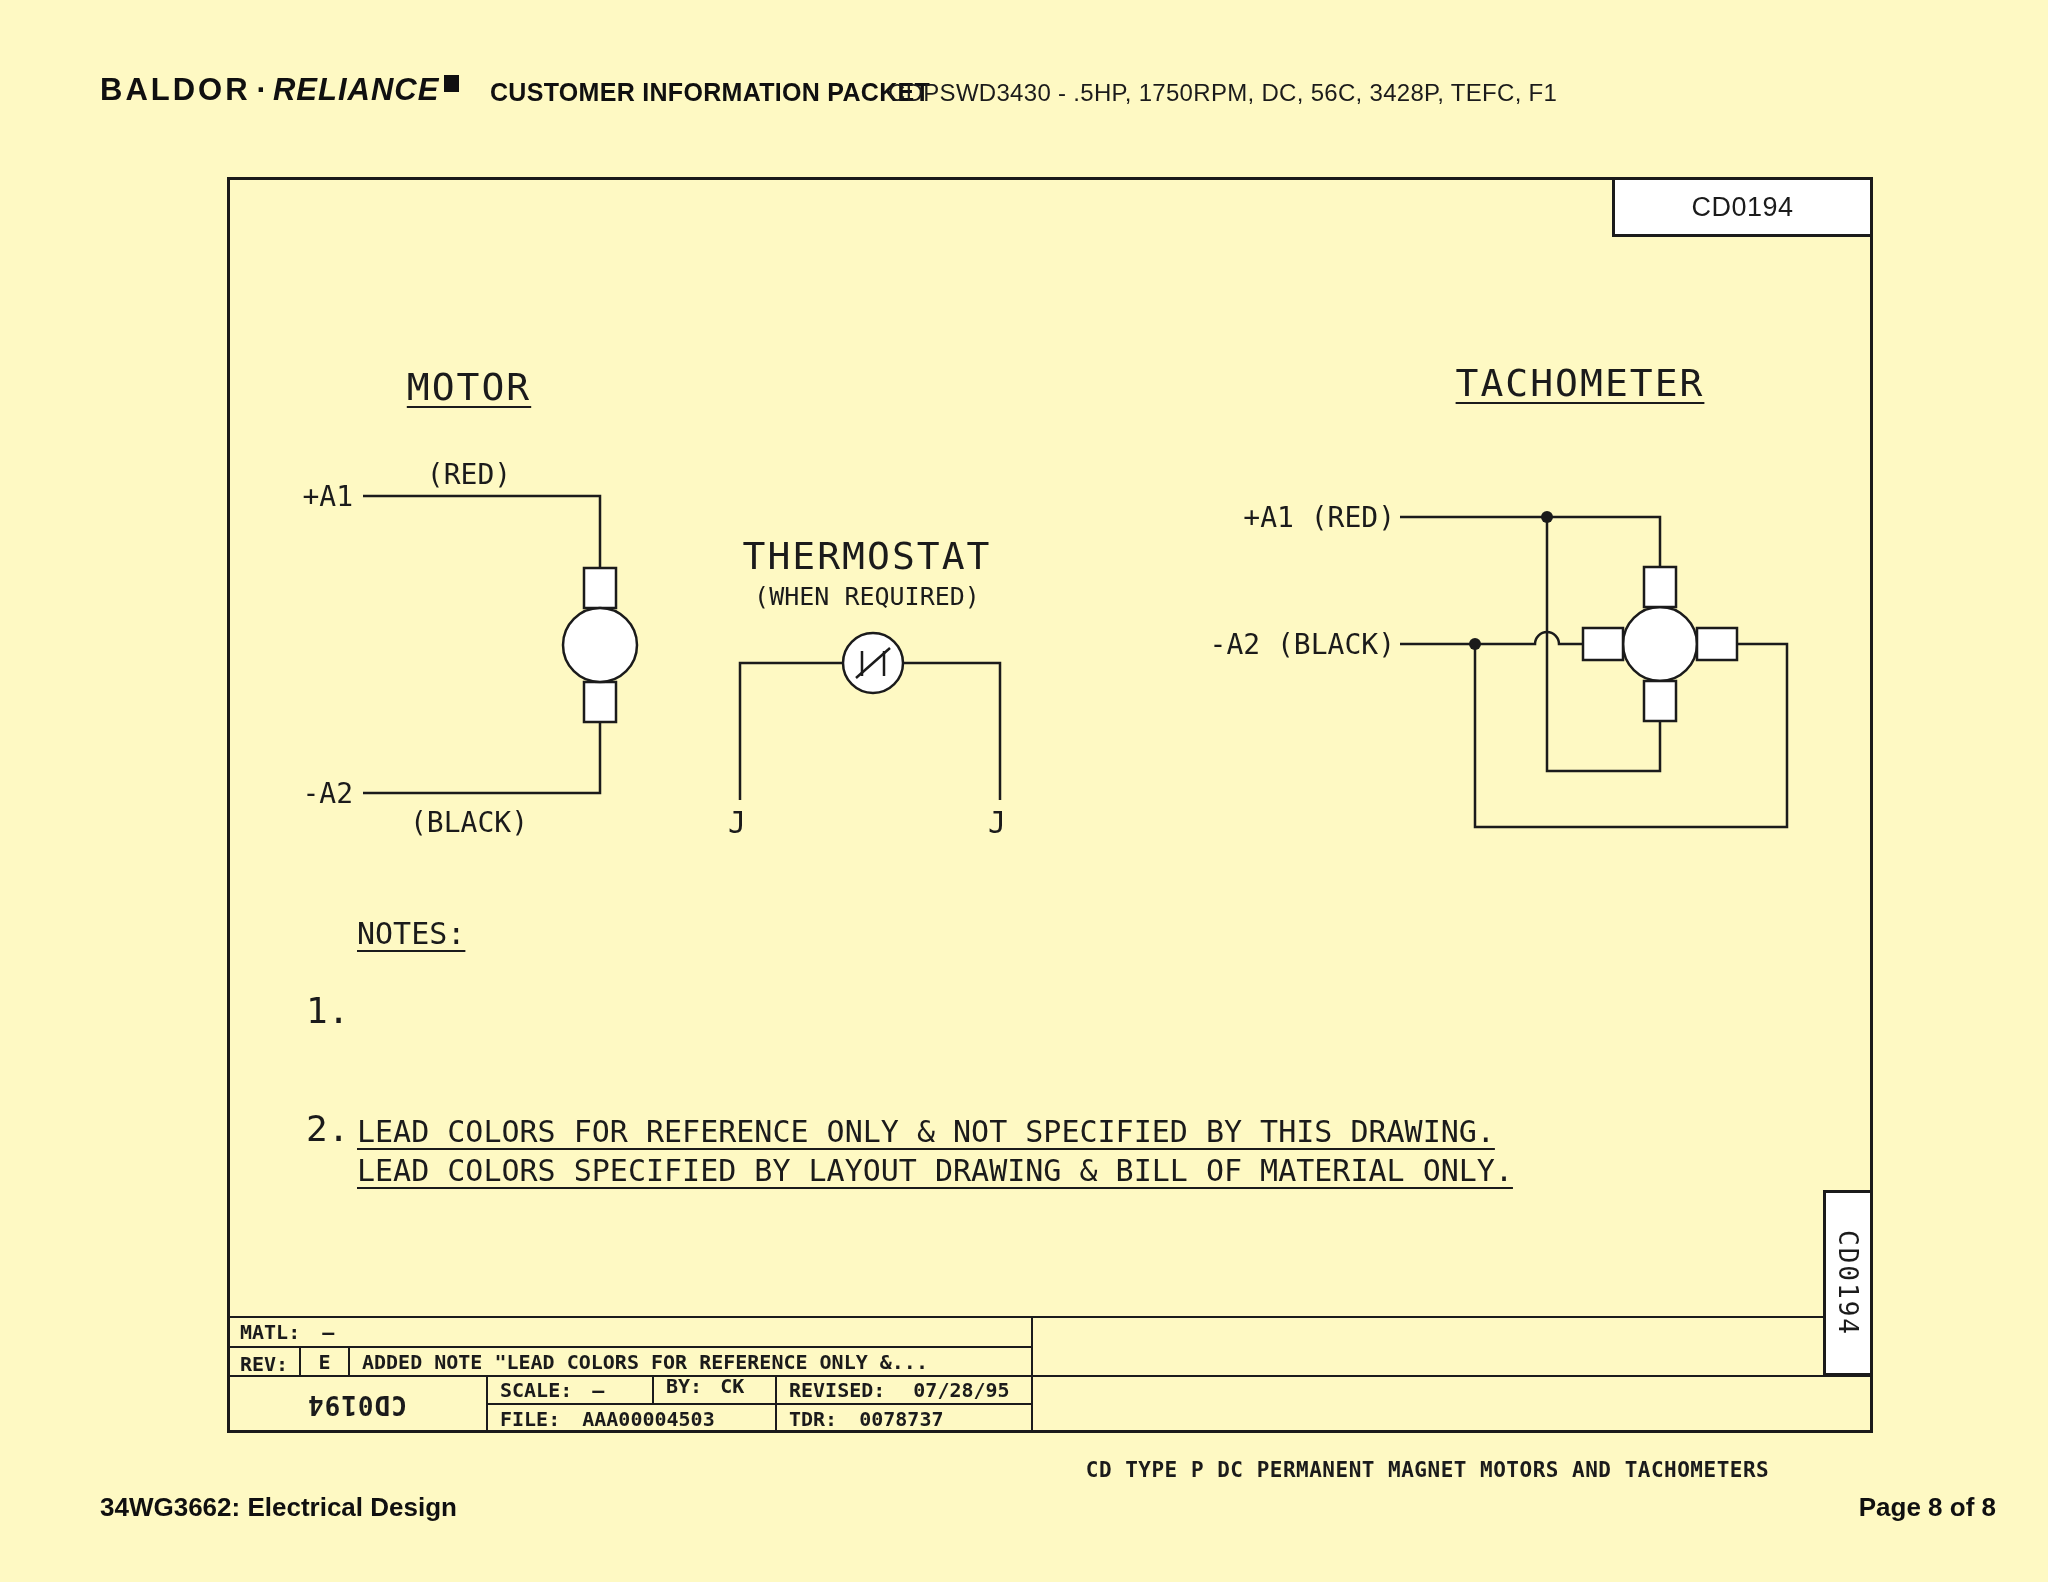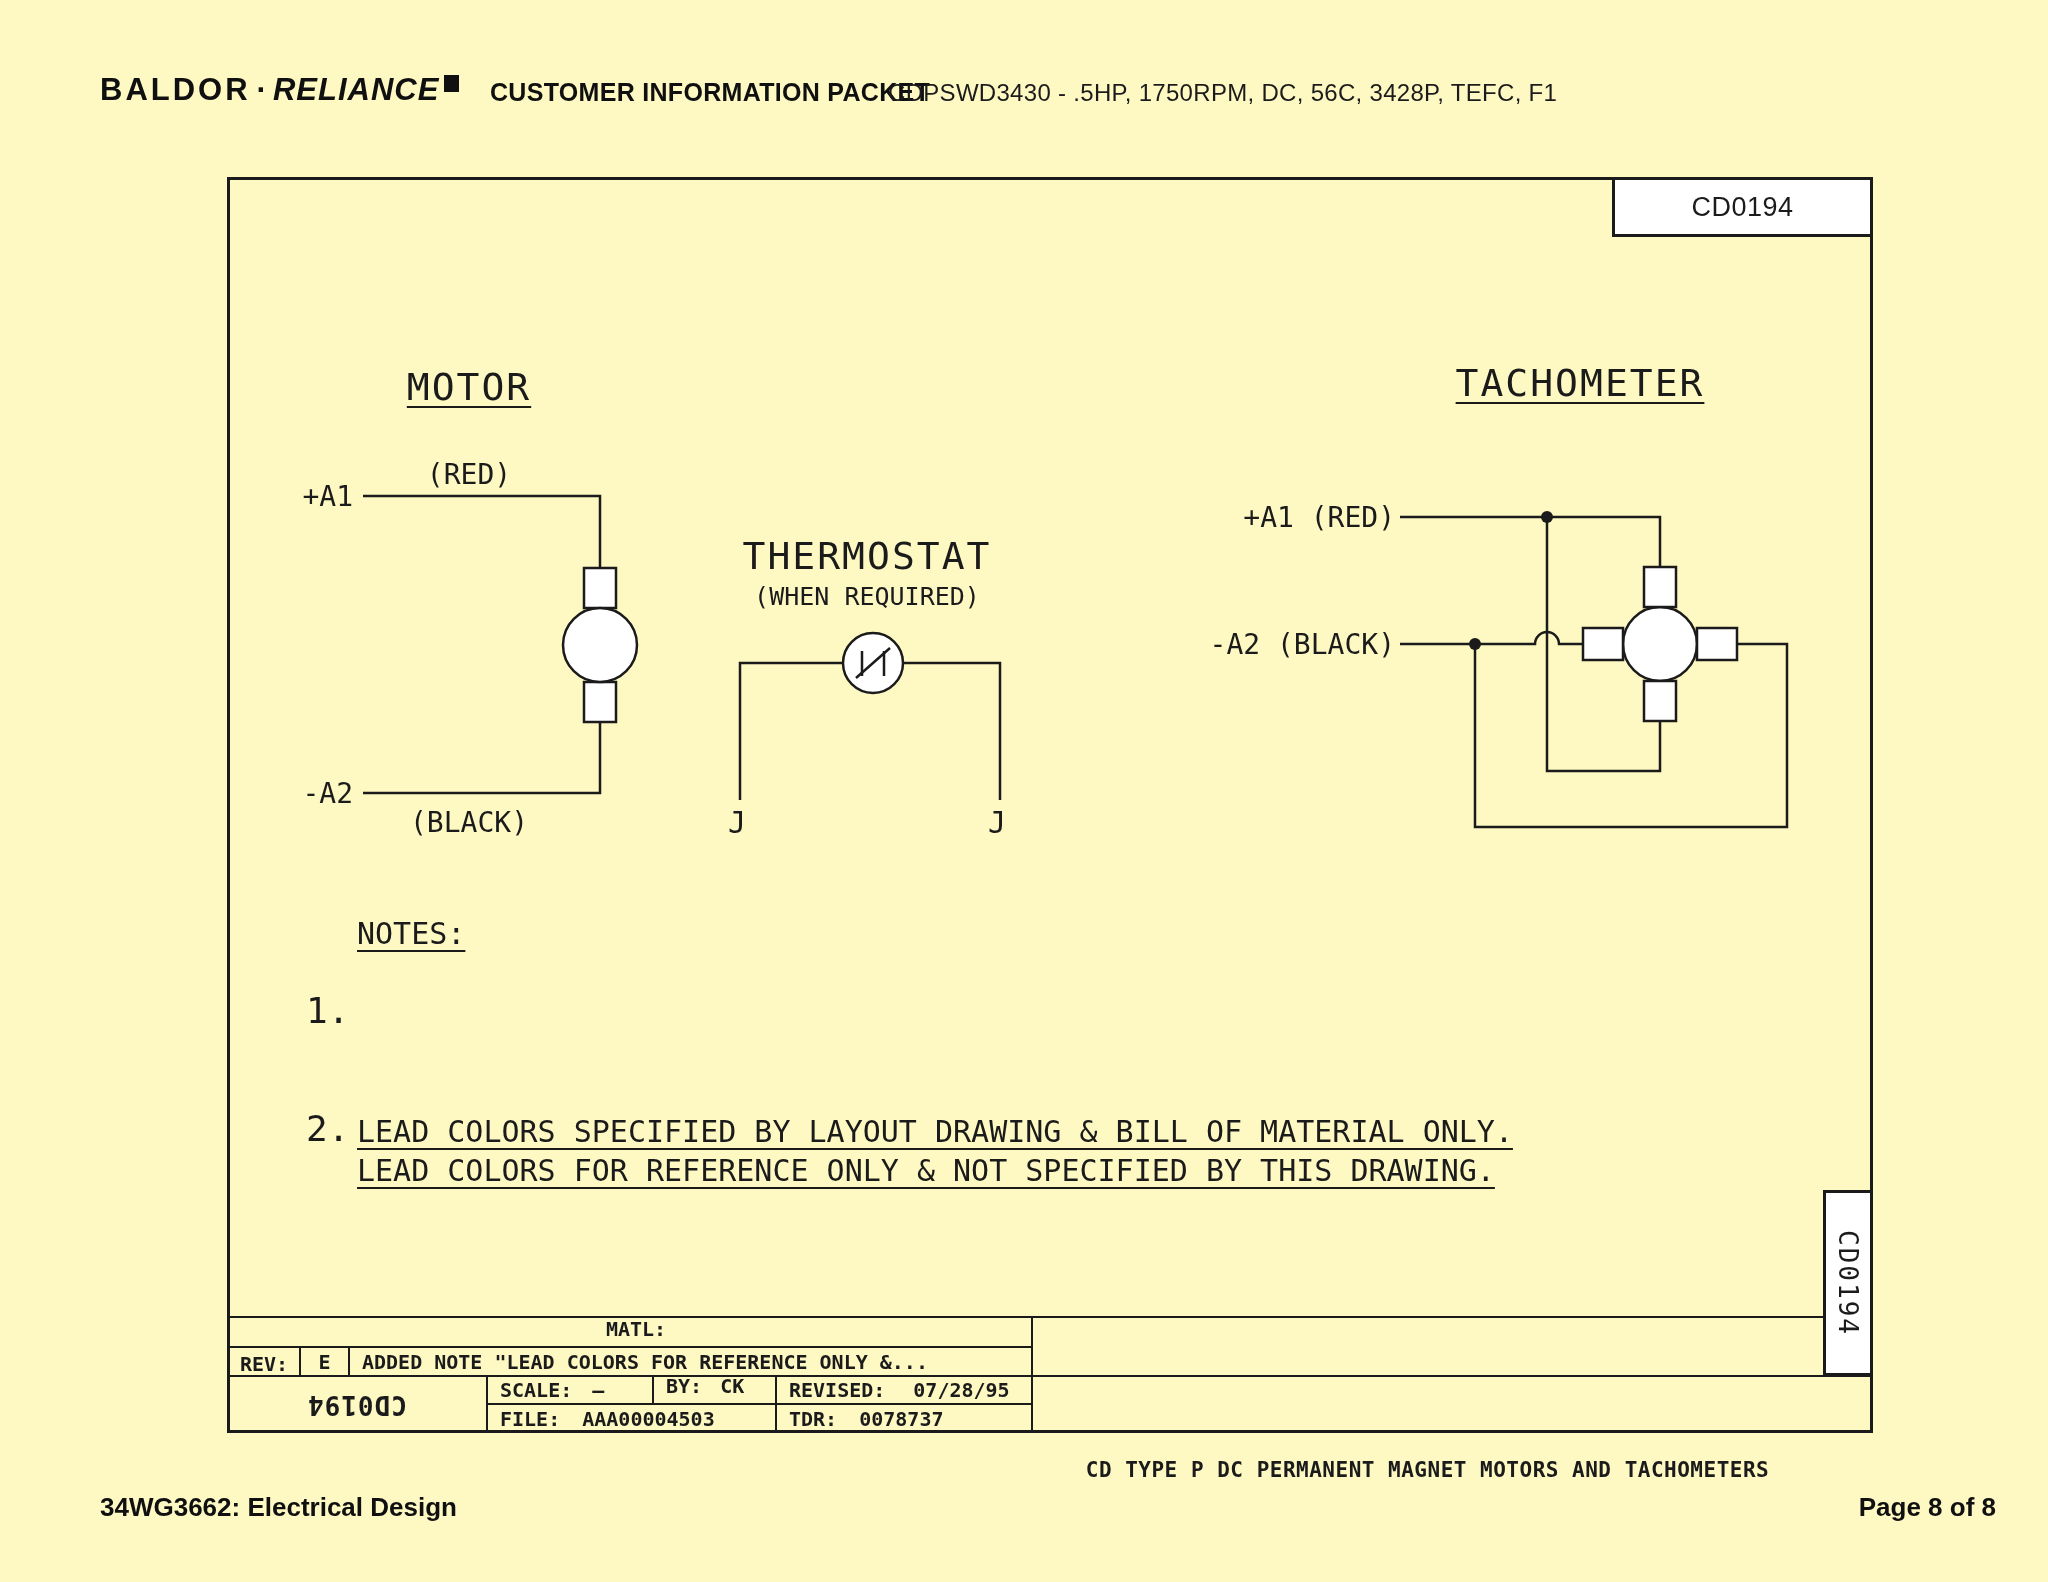--- a/index.html
+++ b/index.html
@@ -146,25 +146,25 @@
 
   <div class="abs cad t28 vctr" style="right:653px; top:517px;">+A1 (RED)</div>
   <div class="abs cad t28 vctr" style="right:653px; top:644px;">-A2 (BLACK)</div>
 
   <div class="abs cad t30 ul" style="left:357px; top:916px;">NOTES:</div>
 
   <div class="abs cad t36" style="left:306px; top:990px;">1.</div>
 
   <div class="abs cad t36" style="left:306px; top:1108px;">2.</div>
   <div class="abs cad note-lines n2" style="left:357px; top:1112px;">
+    <div class="ul">LEAD COLORS FOR REFERENCE ONLY &amp; NOT SPECIFIED BY THIS DRAWING.</div>
     <div class="ul">LEAD COLORS SPECIFIED BY LAYOUT DRAWING &amp; BILL OF MATERIAL ONLY.</div>
-    <div class="ul">LEAD COLORS FOR REFERENCE ONLY &amp; NOT SPECIFIED BY THIS DRAWING.</div>
-  </div>
-
-  <div class="cell" style="left:227px; top:1317px; width:805px; height:30px;flex-direction:column;">
+  </div>
+
+  <div class="cell" style="left:227px; top:1317px; width:805px; height:30px;">
     <span>MATL:</span>
     <span>–</span>
   </div>
 
   <div class="cell" style="left:227px; top:1347px; width:73px; height:29px;align-items:flex-end;">
     <span>REV:</span>
   </div>
   <div class="cell centered" style="left:300px; top:1347px; width:49px; height:29px;">
     <span>E</span>
   </div>

